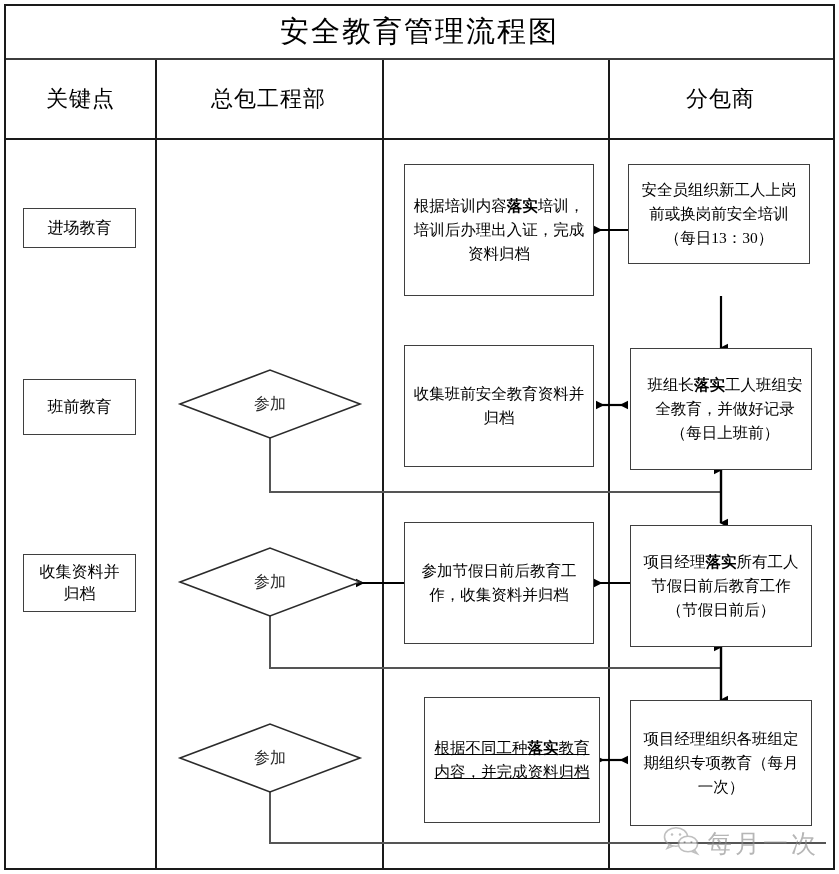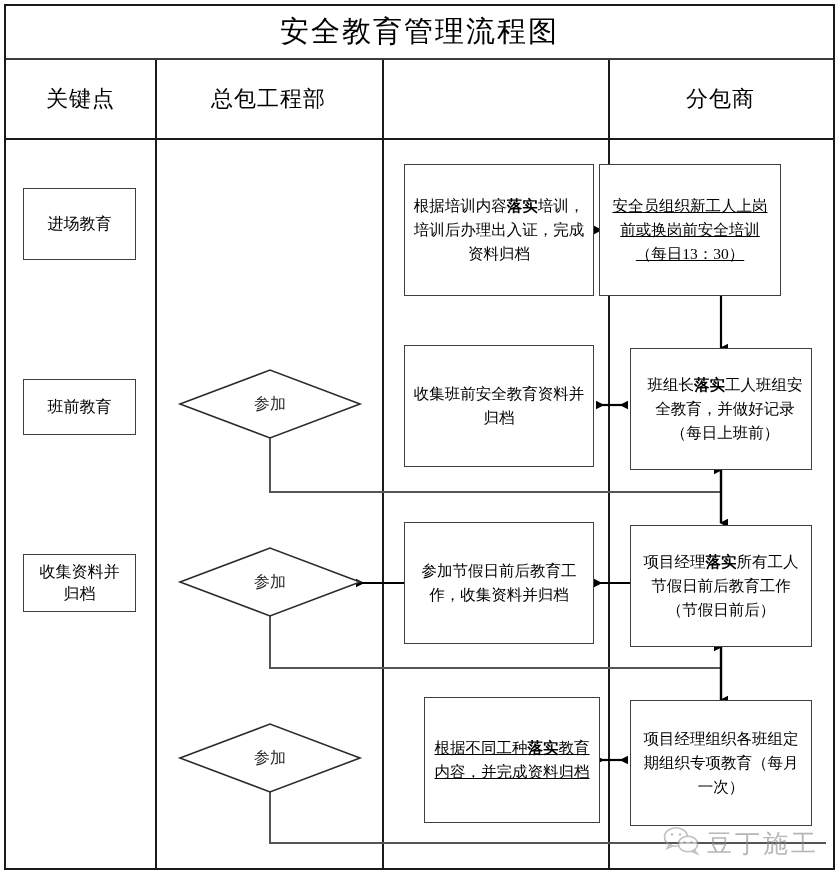--- a/index.html
+++ b/index.html
@@ -233,31 +233,31 @@
 
     <path d="M 270 615 L 270 668 L 721 668" fill="none" stroke="#555" stroke-width="2"></path>
 
     <line x1="721" y1="647" x2="721" y2="700" stroke="#000" stroke-width="2.4" marker-start="url(#ahU)" marker-end="url(#ahD)"></line>
 
     <line x1="596" y1="760" x2="628" y2="760" stroke="#000" stroke-width="2.2" marker-start="url(#ahR)" marker-end="url(#ahL)"></line>
 
     <path d="M 270 790 L 270 843 L 826 843" fill="none" stroke="#555" stroke-width="2"></path>
   </svg>
 
-  <div class="node key" style="left:23px;top:188px;width:113px;height:72px;">
+  <div class="node key" style="left:23px;top:208px;width:113px;height:40px;">
     <div class="txt">进场教育</div>
   </div>
 
   <div class="node" style="left:404px;top:164px;width:190px;height:132px;">
     <div class="txt">
       根据培训内容<b>落实</b>培训，培训后办理出入证，完成资料归档
     </div>
   </div>
 
-  <div class="node" style="left:599px;top:164px;width:182px;height:132px;text-decoration:underline;">
+  <div class="node" style="left:628px;top:164px;width:182px;height:100px;">
     <div class="txt">安全员组织新工人上岗前或换岗前安全培训（每日13：30）</div>
   </div>
 
   <div class="node key" style="left:23px;top:379px;width:113px;height:56px;">
     <div class="txt">班前教育</div>
   </div>
 
   <div class="diamond" style="left:178px;top:368px;width:184px;height:72px;">
     <svg width="184" height="72" viewBox="0 0 184 72" xmlns="http://www.w3.org/2000/svg">
       <polygon points="2,36 92,2 182,36 92,70" fill="#fff" stroke="#2b2b2b" stroke-width="1.6"></polygon>
@@ -320,16 +320,16 @@
         <ellipse cx="13" cy="11" rx="11.5" ry="9.2" fill="none" stroke="#9a9a9a" stroke-width="1.6"></ellipse>
         <path d="M6.5 18.4 L4.2 22.4 L9.4 20.2 Z" fill="none" stroke="#9a9a9a" stroke-width="1.6"></path>
         <circle cx="9" cy="8.4" r="1.25" fill="#9a9a9a"></circle>
         <circle cx="17" cy="8.4" r="1.25" fill="#9a9a9a"></circle>
         <ellipse cx="25" cy="18" rx="9.6" ry="7.8" fill="#fff" stroke="#9a9a9a" stroke-width="1.6"></ellipse>
         <path d="M31.6 24.2 L34.2 27.6 L29.6 25.8 Z" fill="#fff" stroke="#9a9a9a" stroke-width="1.6"></path>
         <circle cx="21.6" cy="16.1" r="1.1" fill="#9a9a9a"></circle>
         <circle cx="28.4" cy="16.1" r="1.1" fill="#9a9a9a"></circle>
       </svg>
     </span>
-    <span class="wmtext">豆丁施工</span>
+    <span class="wmtext">每月一次</span>
   </div>
 
 </div>
 
 </body></html>

